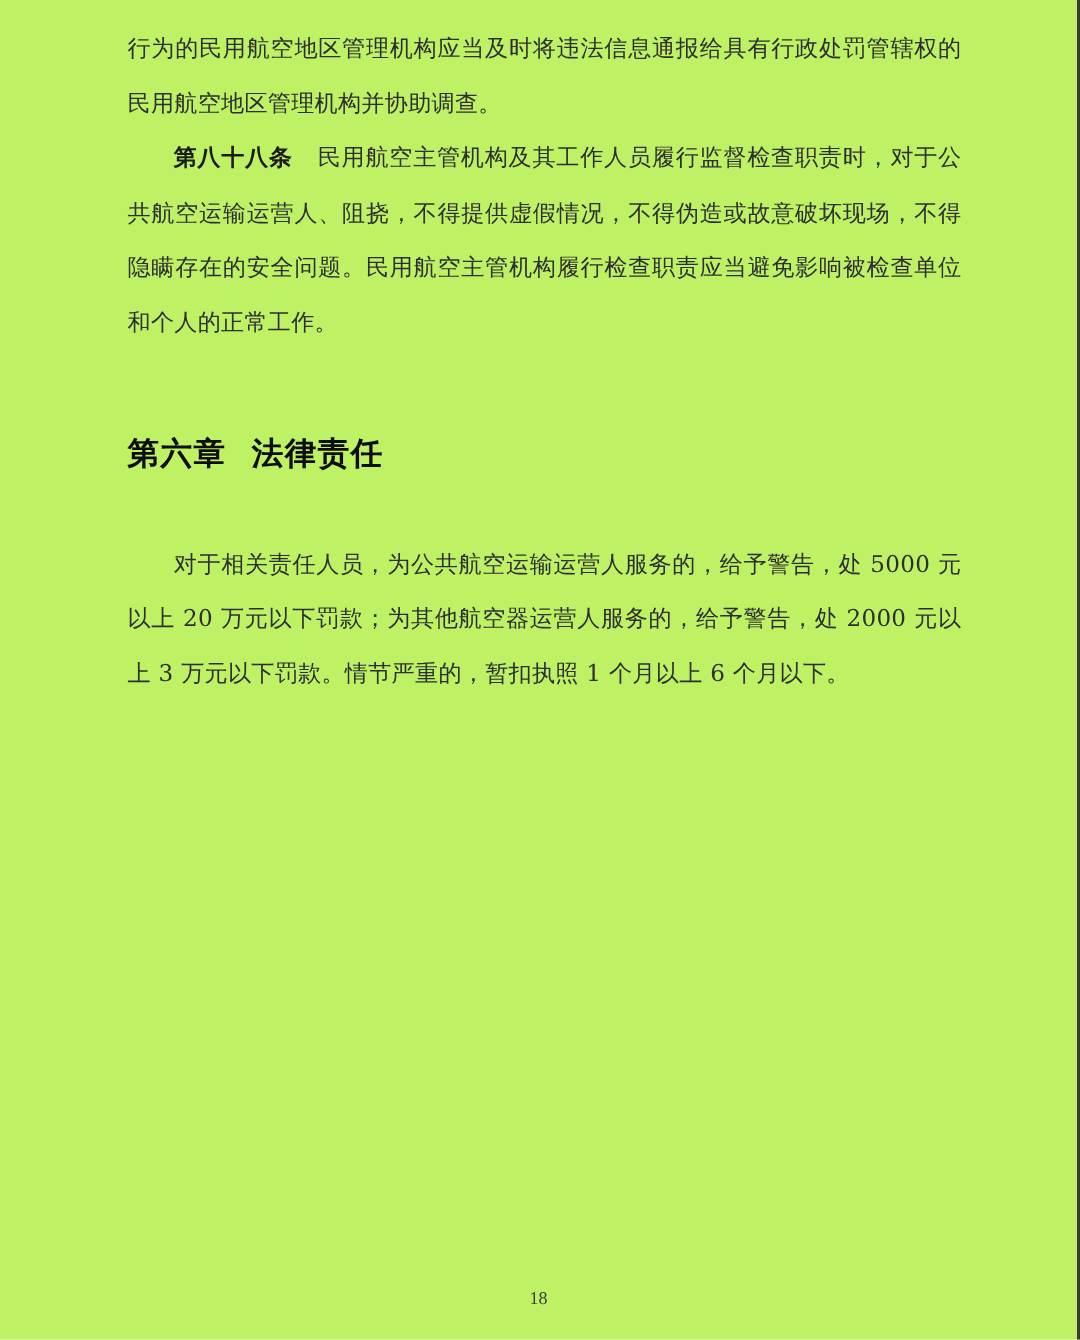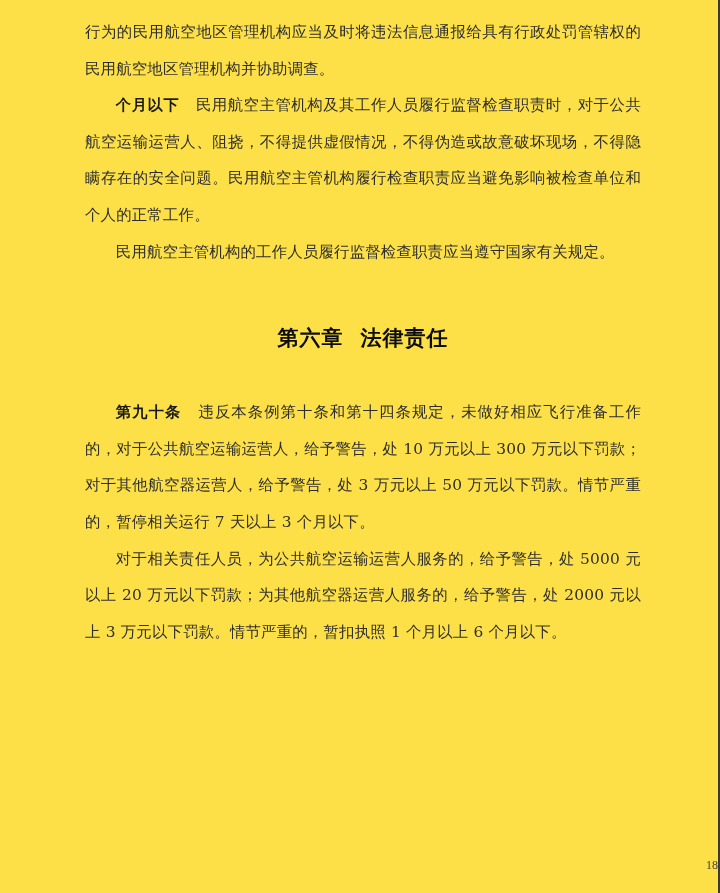--- a/index.html
+++ b/index.html
@@ -11,21 +11,21 @@
     width: 720px;
     height: 893px;
     overflow: hidden;
     font-family: "DejaVu Serif", "Liberation Serif", serif;
   }
 
   .page {
     position: relative;
     width: 720px;
     height: 893px;
-    background: #fde047;
+    background: #bef264;
     box-sizing: border-box;
     border-right: 2px solid #3a3a3a;
   }
 
   .page-body {
     position: absolute;
     left: 85px;
     top: 0;
     width: 556px;
   }
@@ -55,21 +55,20 @@
     letter-spacing: 0.4px;
   }
   .art-gap {
     display: inline-block;
     width: 1.05em;
   }
 
   
   .chapter-heading {
     margin: 0;
-    text-align: center;
     font-family: "DejaVu Sans", "Liberation Sans", sans-serif;
     font-weight: bold;
     font-size: 21px;
     color: #0d0d0d;
     letter-spacing: 1px;
     line-height: 36px;
   }
   .chapter-gap {
     display: inline-block;
     width: 0.8em;
@@ -77,50 +76,48 @@
 
   .spacer-pre-heading { height: 50px; }
   .spacer-post-heading { height: 38px; }
 
   
   .page-number {
     position: absolute;
     left: 0;
     right: 0;
     top: 858px;
-    text-align: right;
+    text-align: center;
     font-family: "Liberation Serif", "DejaVu Serif", serif;
     font-size: 12px;
     color: #3d3d3d;
   }
 
   .top-pad { height: 14px; }
 </style>
 </head>
 <body>
 
 <div class="page">
   <div class="page-body">
 
     <div class="top-pad"></div>
 
     <p class="para cont">行为的民用航空地区管理机构应当及时将违法信息通报给具有行政处罚管辖权的民用航空地区管理机构并协助调查。</p>
 
 
-    <p class="para"><span class="art-no">个月以下</span><span class="art-gap"></span><span>民用航空主管机构及其工作人员履行监督检查职责时，对于公共航空运输运营人、阻挠，不得提供虚假情况，不得伪造或故意破坏现场，不得隐瞒存在的安全问题。民用航空主管机构履行检查职责应当避免影响被检查单位和个人的正常工作。</span></p>
+    <p class="para"><span class="art-no">第八十八条</span><span class="art-gap"></span><span>民用航空主管机构及其工作人员履行监督检查职责时，对于公共航空运输运营人、阻挠，不得提供虚假情况，不得伪造或故意破坏现场，不得隐瞒存在的安全问题。民用航空主管机构履行检查职责应当避免影响被检查单位和个人的正常工作。</span></p>
 
-    <p class="para">民用航空主管机构的工作人员履行监督检查职责应当遵守国家有关规定。</p>
 
     <div class="spacer-pre-heading"></div>
 
     <h2 class="chapter-heading"><span>第六章</span><span class="chapter-gap"></span><span>法律责任</span></h2>
 
     <div class="spacer-post-heading"></div>
 
 
-    <p class="para"><span class="art-no">第九十条</span><span class="art-gap"></span><span>违反本条例第十条和第十四条规定，未做好相应飞行准备工作的，对于公共航空运输运营人，给予警告，处 10 万元以上 300 万元以下罚款；对于其他航空器运营人，给予警告，处 3 万元以上 50 万元以下罚款。情节严重的，暂停相关运行 7 天以上 3 个月以下。</span></p>
 
     <p class="para">对于相关责任人员，为公共航空运输运营人服务的，给予警告，处 5000 元以上 20 万元以下罚款；为其他航空器运营人服务的，给予警告，处 2000 元以上 3 万元以下罚款。情节严重的，暂扣执照 1 个月以上 6 个月以下。</p>
 
   </div>
 
   <div class="page-number">18</div>
 </div>
 
 </body></html>

